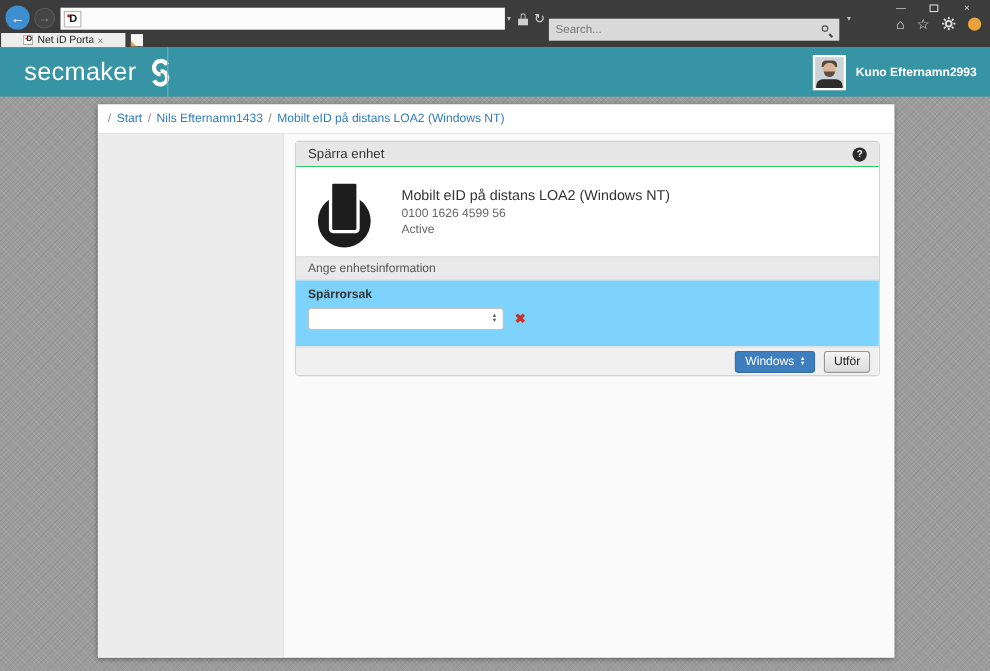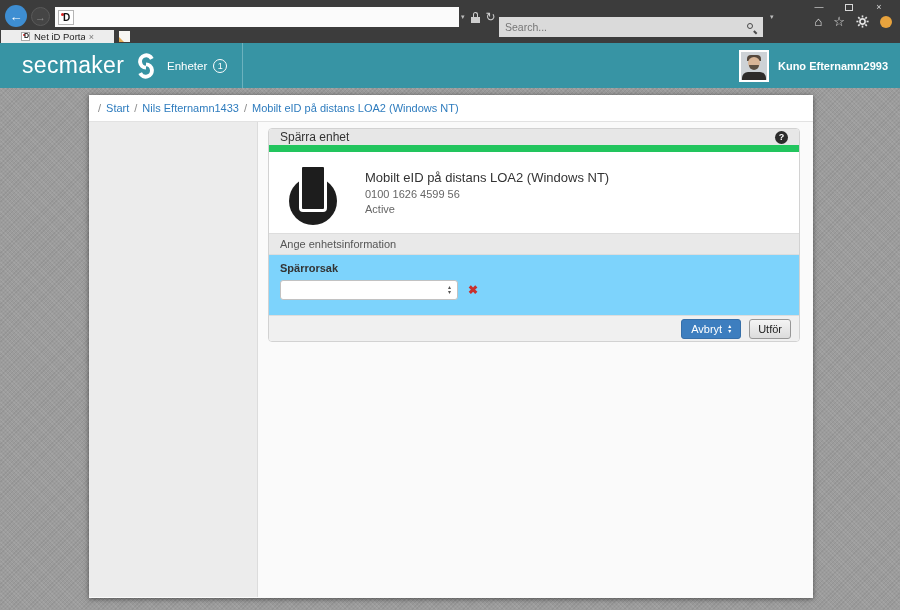--- a/index.html
+++ b/index.html
@@ -91,21 +91,21 @@
   .breadcrumb-bar { height:27px; background:#fff; border-bottom:1px solid #e2e2e2;
     display:flex; align-items:center; padding-left:9px; gap:5px; font-size:11px; }
   .crumb-sep { color:#8a8a8a; }
   .crumb-link { color:#2e7cbe; }
   .card-body { display:flex; height:475px; }
   .sidebar { width:169px; background:#ececec; border-right:1px solid #dcdcdc; }
   .main { flex:1; background:#fafafa; position:relative; }
 
   .panel { position:absolute; left:10px; top:6px; width:532px; background:#fff;
     border:1px solid #d2d2d2; border-radius:4px; overflow:hidden; }
-  .panel-header { height:23px; background:#e7e7e7; border-bottom:7px solid #22c55e;
+  .panel-header { height:23px; background:#e7e7e7; border-bottom:1px solid #22c55e;
     display:flex; align-items:center; padding:0 11px; font-size:12px; color:#333; }
   .help { margin-left:auto; width:13px; height:13px; border-radius:50%; background:#2b2b2b; color:#fff;
     font-size:9px; font-weight:bold; display:flex; align-items:center; justify-content:center; }
 
   .device-row { height:81px; display:flex; align-items:center; background:#fff; }
   .device-icon { position:relative; width:48px; height:62px; margin-left:20px; margin-top:4px; flex:0 0 auto; }
   .device-icon .circle { position:absolute; left:0; top:13px; width:48px; height:48px; border-radius:50%; background:#1d1d1d; }
   .device-icon .phone { position:absolute; left:10px; top:0; width:28px; height:48px; background:#1d1d1d;
     border:3px solid #fff; border-radius:4px; }
   .device-text { margin-left:28px; display:flex; flex-direction:column; gap:3px; }
@@ -213,24 +213,20 @@
 
   <div class="app-header">
     <div class="logo">
       <span>secmaker</span>
       <svg width="26" height="26" viewBox="0 0 40 40">
         <path d="M29 9 A9.5 9.5 0 1 0 20 22.5" fill="none" stroke="#fff" stroke-width="6"></path>
         <path d="M11 31 A9.5 9.5 0 1 0 20 17.5" fill="none" stroke="#fff" stroke-width="6"></path>
       </svg>
     </div>
     <div class="nav-tabs">
-      <div class="nav-tab">
-        <span>Enheter</span>
-        <span class="nav-badge">1</span>
-      </div>
       <div class="nav-divider"></div>
     </div>
     <div class="user">
       <span class="avatar">
         <span class="hair"></span>
         <span class="face"></span>
         <span class="beard"></span>
         <span class="torso"></span>
       </span>
       <span>Kuno Efternamn2993</span>
@@ -284,21 +280,21 @@
                       <span>▴</span>
                       <span>▾</span>
                     </span>
                 </div>
                 <span class="req-x">✖</span>
               </div>
             </div>
 
             <div class="panel-footer">
               <div class="btn-cancel">
-                <span>Avbryt</span>
+                <span>Windows</span>
                 <span class="sort-glyph">
                     <span>▴</span>
                     <span>▾</span>
                   </span>
               </div>
               <div class="btn-submit">
                 <span>Utför</span>
               </div>
             </div>
           </div>

